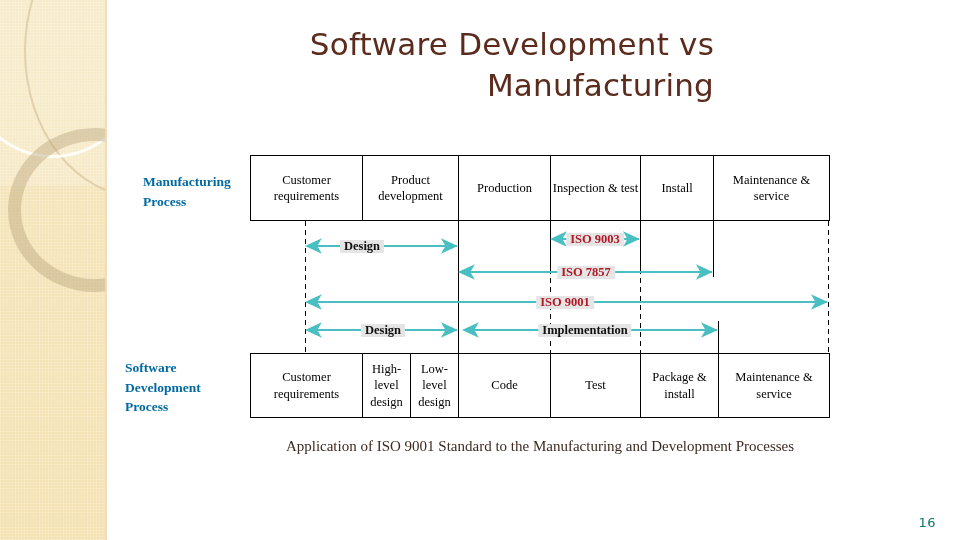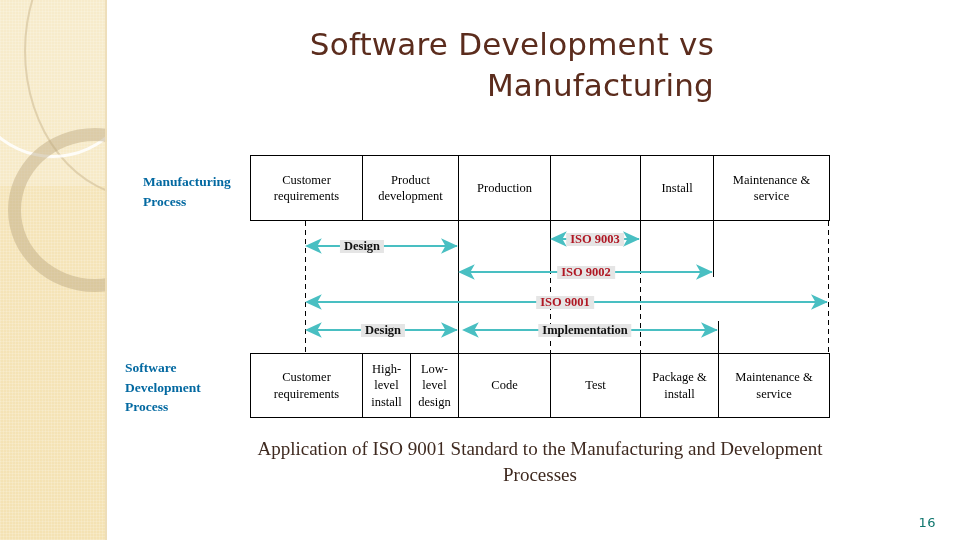--- a/index.html
+++ b/index.html
@@ -69,21 +69,21 @@
   .flowlabel{
     position:absolute;font-weight:bold;font-size:12.5px;text-align:center;
     background:#e5e5e5;padding:0 4px;line-height:1;
     font-family:"Liberation Serif", serif;white-space:nowrap;
   }
   .flowlabel.black{color:#111;}
   .flowlabel.red{color:#b01824;}
 
   .caption{
     position:absolute;left:250px;top:436px;width:580px;text-align:center;
-    font-size:19px;line-height:1.38;color:#3f2a20;
+    font-size:15px;line-height:1.38;color:#3f2a20;
     font-family:"Liberation Serif", serif;
   }
 
   .pageno{
     position:absolute;right:24px;bottom:10px;
     font-family:"DejaVu Sans", sans-serif;
     font-size:13px;color:#0f766e;letter-spacing:.5px;
   }
 </style>
 </head>
@@ -165,34 +165,35 @@
         <line x1="464" y1="330" x2="717" y2="330" marker-start="url(#ar-l)" marker-end="url(#ar-r)"></line>
       </g>
     </svg>
 
     <div class="rowlabel" id="mfg-label">Manufacturing Process</div>
     <div class="rowlabel" id="sd-label">Software Development Process</div>
 
     <div class="cell" style="left:251px;top:156px;width:111px;height:64px;">Customer requirements</div>
     <div class="cell" style="left:363px;top:156px;width:95px;height:64px;">Product development</div>
     <div class="cell" style="left:459px;top:156px;width:91px;height:64px;">Production</div>
+    <div class="cell" style="left:551px;top:156px;width:89px;height:64px;">Inspection &amp; test</div>
     <div class="cell" style="left:641px;top:156px;width:72px;height:64px;">Install</div>
     <div class="cell" style="left:714px;top:156px;width:115px;height:64px;">Maintenance &amp; service</div>
 
     <div class="cell" style="left:251px;top:354px;width:111px;height:63px;">Customer requirements</div>
-    <div class="cell" style="left:363px;top:354px;width:47px;height:63px;">High-level install</div>
+    <div class="cell" style="left:363px;top:354px;width:47px;height:63px;">High-level design</div>
     <div class="cell" style="left:411px;top:354px;width:47px;height:63px;">Low-level design</div>
     <div class="cell" style="left:459px;top:354px;width:91px;height:63px;">Code</div>
     <div class="cell" style="left:551px;top:354px;width:89px;height:63px;">Test</div>
     <div class="cell" style="left:641px;top:354px;width:77px;height:63px;">Package &amp; install</div>
     <div class="cell" style="left:719px;top:354px;width:110px;height:63px;">Maintenance &amp; service</div>
 
     <div class="flowlabel black" style="left:362px;top:240px;transform:translateX(-50%);">Design</div>
     <div class="flowlabel red" style="left:595px;top:233px;transform:translateX(-50%);">ISO 9003</div>
-    <div class="flowlabel red" style="left:586px;top:266px;transform:translateX(-50%);">ISO 9002</div>
+    <div class="flowlabel red" style="left:586px;top:266px;transform:translateX(-50%);">ISO 7857</div>
     <div class="flowlabel red" style="left:565px;top:296px;transform:translateX(-50%);">ISO 9001</div>
     <div class="flowlabel black" style="left:383px;top:324px;transform:translateX(-50%);">Design</div>
     <div class="flowlabel black" style="left:585px;top:324px;transform:translateX(-50%);">Implementation</div>
   </div>
 
   <div class="caption">Application of ISO 9001 Standard to the Manufacturing and Development Processes</div>
 
   <div class="pageno">16</div>
 
 </div>

